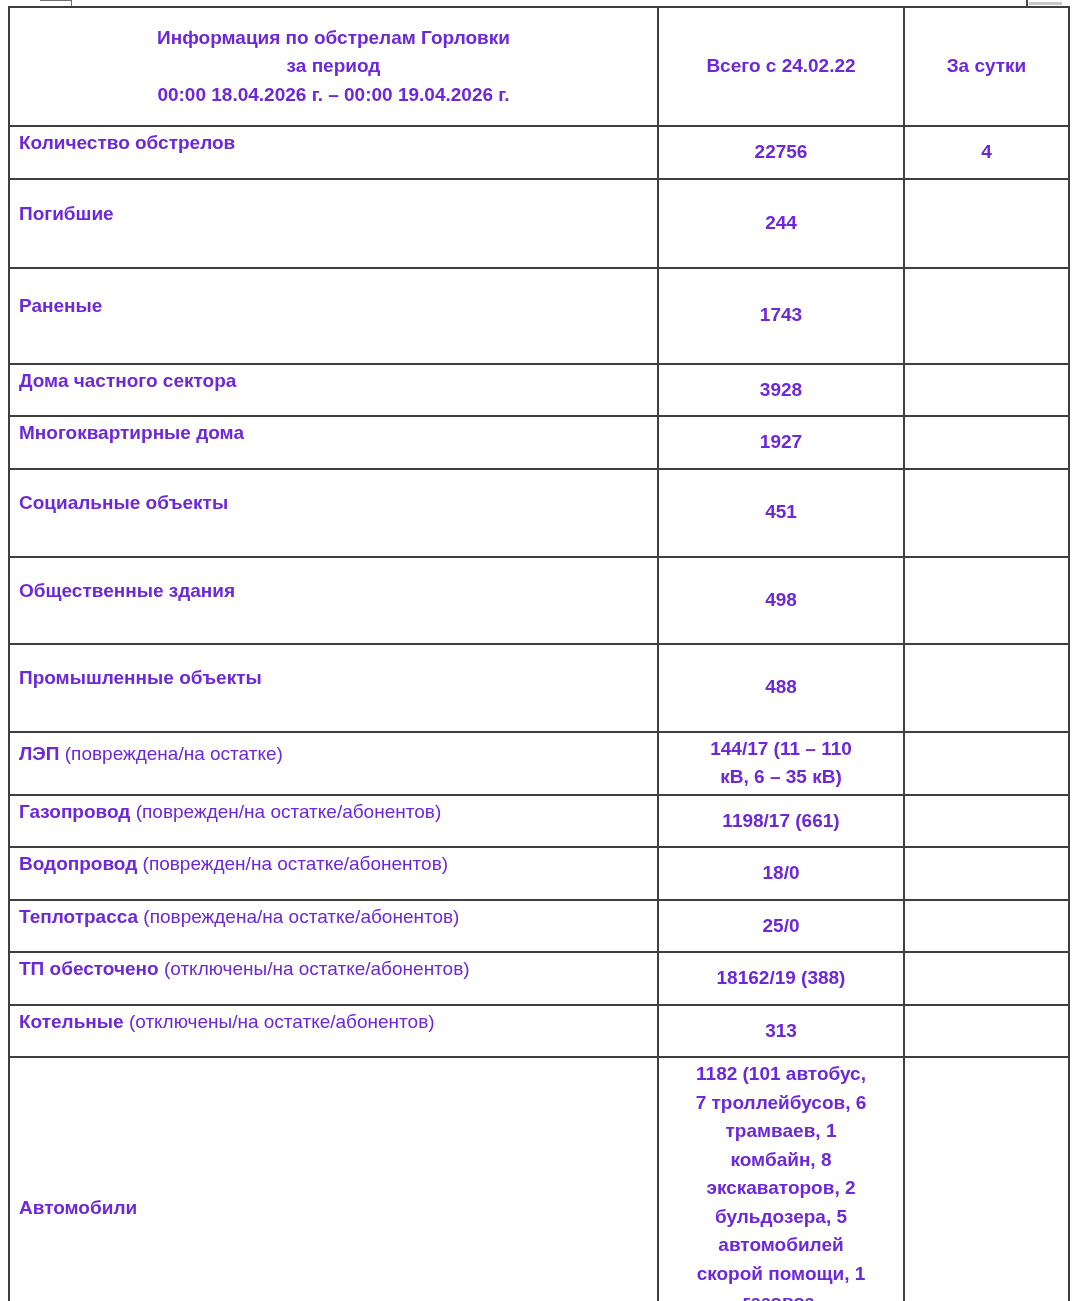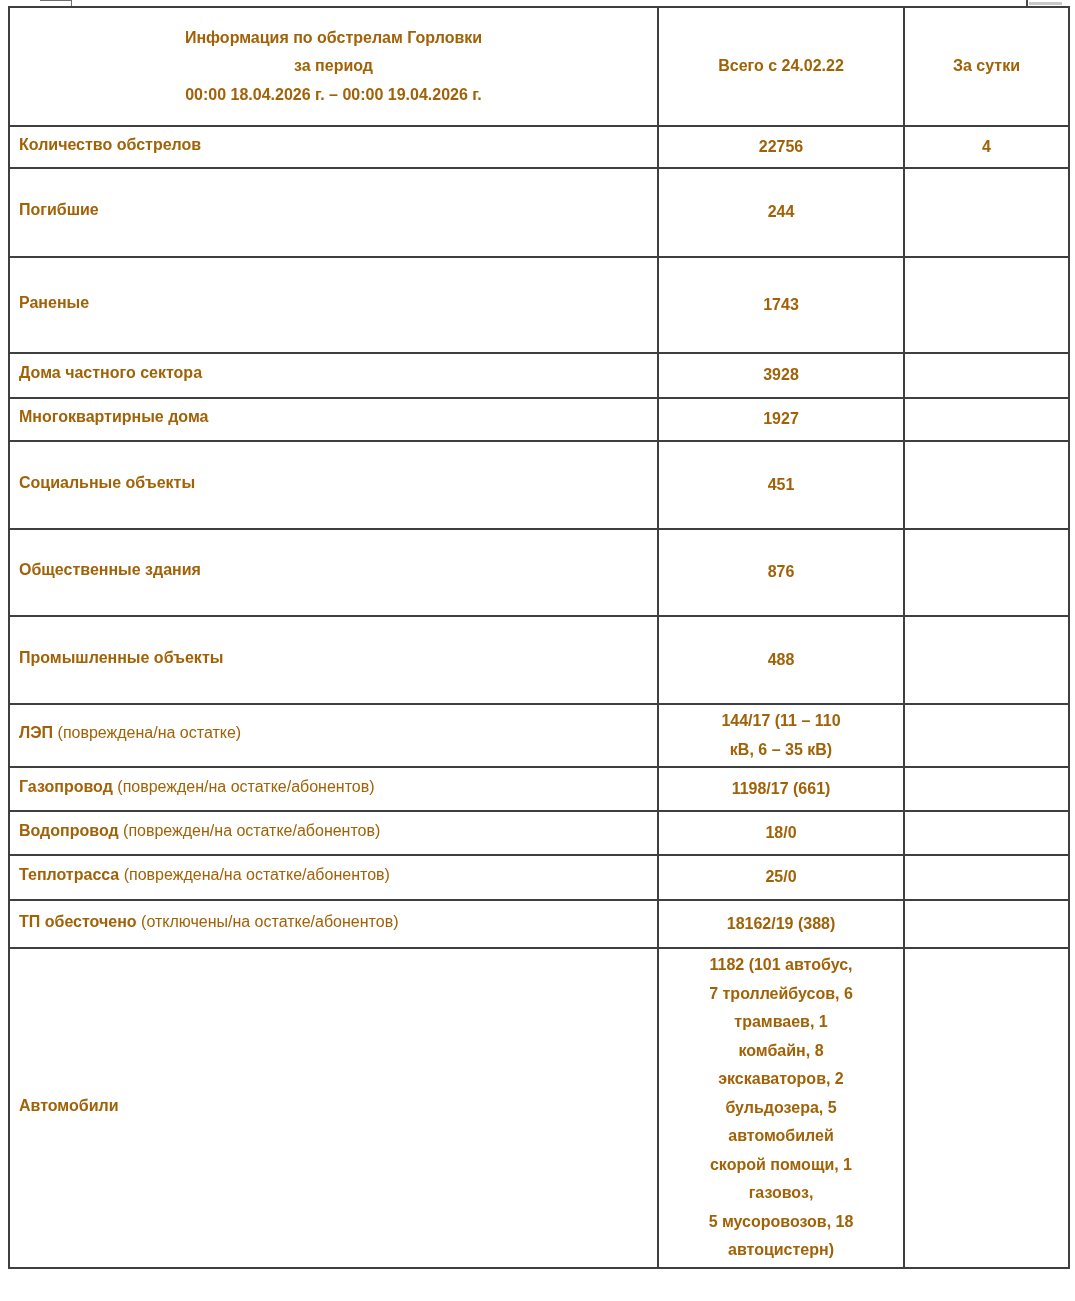--- a/index.html
+++ b/index.html
@@ -35,31 +35,31 @@
   table.info {
     position: absolute; left: 8px; top: 6px;
     width: 1060px;
     border-collapse: collapse;
     table-layout: fixed;
     border: 2.5px solid #262626;
   }
   .info td, .info th {
     border: 2px solid #3f3f3f;
     vertical-align: middle;
-    font-size: 16px;
+    font-size: 19px;
     line-height: 28.5px;
-    color: #a16207;
+    color: #6d28d9;
   }
   .info th {
     font-weight: 700;
     text-align: center;
     padding: 4px 8px;
     white-space: pre-line;
   }
-  td.lblcell { text-align: left; padding: 2px 8px 6px 9px; }
+  td.lblcell { text-align: left; padding: 2px 8px 20px 9px; }
   .lbl  { font-weight: 700; }
   .note { font-weight: 400; }
   td.val {
     text-align: center;
     font-weight: 700;
     white-space: pre-line;
     padding: 2px 24px;
   }
 
   
@@ -128,21 +128,21 @@
         <td class="val">1927</td>
         <td class="val"></td>
       </tr>
       <tr>
         <td class="lblcell"><span class="lbl">Социальные объекты</span> <span class="note"></span></td>
         <td class="val">451</td>
         <td class="val"></td>
       </tr>
       <tr>
         <td class="lblcell"><span class="lbl">Общественные здания</span> <span class="note"></span></td>
-        <td class="val">876</td>
+        <td class="val">498</td>
         <td class="val"></td>
       </tr>
       <tr>
         <td class="lblcell"><span class="lbl">Промышленные объекты</span> <span class="note"></span></td>
         <td class="val">488</td>
         <td class="val"></td>
       </tr>
       <tr>
         <td class="lblcell"><span class="lbl">ЛЭП</span> <span class="note">(повреждена/на остатке)</span></td>
         <td class="val">144/17 (11 – 110
@@ -163,20 +163,25 @@
         <td class="lblcell"><span class="lbl">Теплотрасса</span> <span class="note">(повреждена/на остатке/абонентов)</span></td>
         <td class="val">25/0</td>
         <td class="val"></td>
       </tr>
       <tr>
         <td class="lblcell"><span class="lbl">ТП обесточено</span> <span class="note">(отключены/на остатке/абонентов)</span></td>
         <td class="val">18162/19 (388)</td>
         <td class="val"></td>
       </tr>
       <tr>
+        <td class="lblcell"><span class="lbl">Котельные</span> <span class="note">(отключены/на остатке/абонентов)</span></td>
+        <td class="val">313</td>
+        <td class="val"></td>
+      </tr>
+      <tr>
         <td class="lblcell"><span class="lbl">Автомобили</span> <span class="note"></span></td>
         <td class="val">1182 (101 автобус,
 7 троллейбусов, 6
 трамваев, 1
 комбайн, 8
 экскаваторов, 2
 бульдозера, 5
 автомобилей
 скорой помощи, 1
 газовоз,

